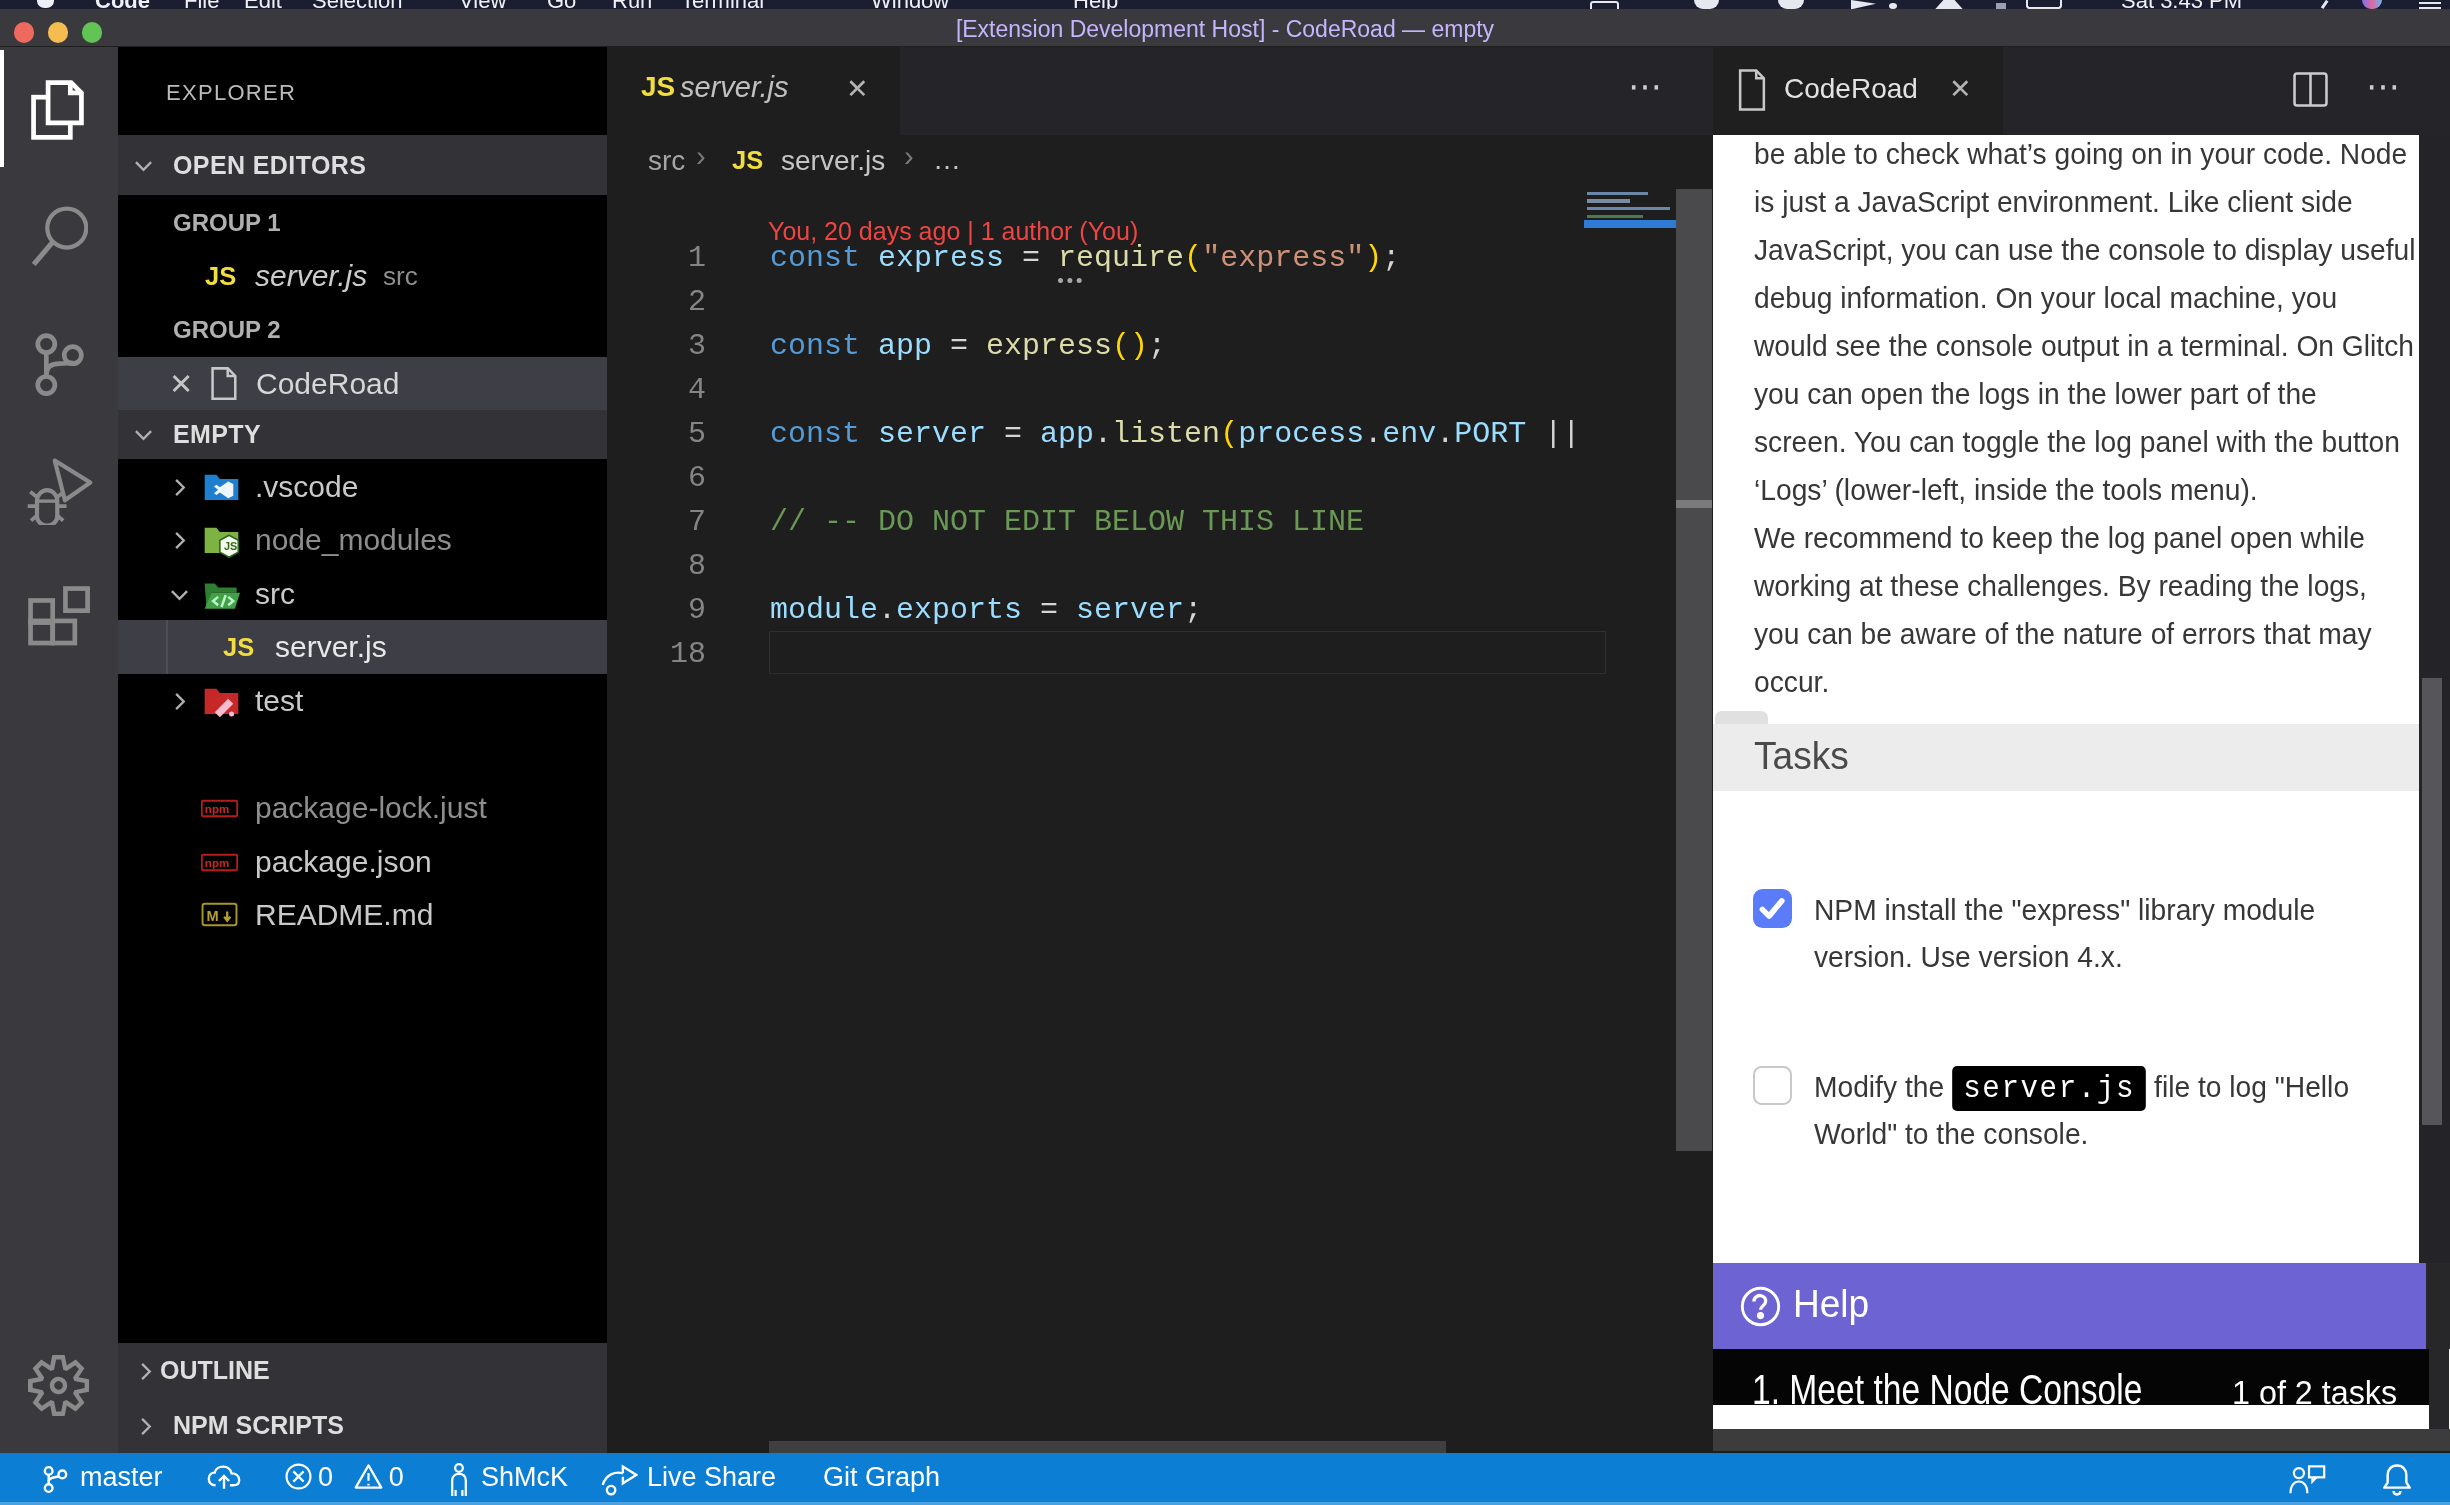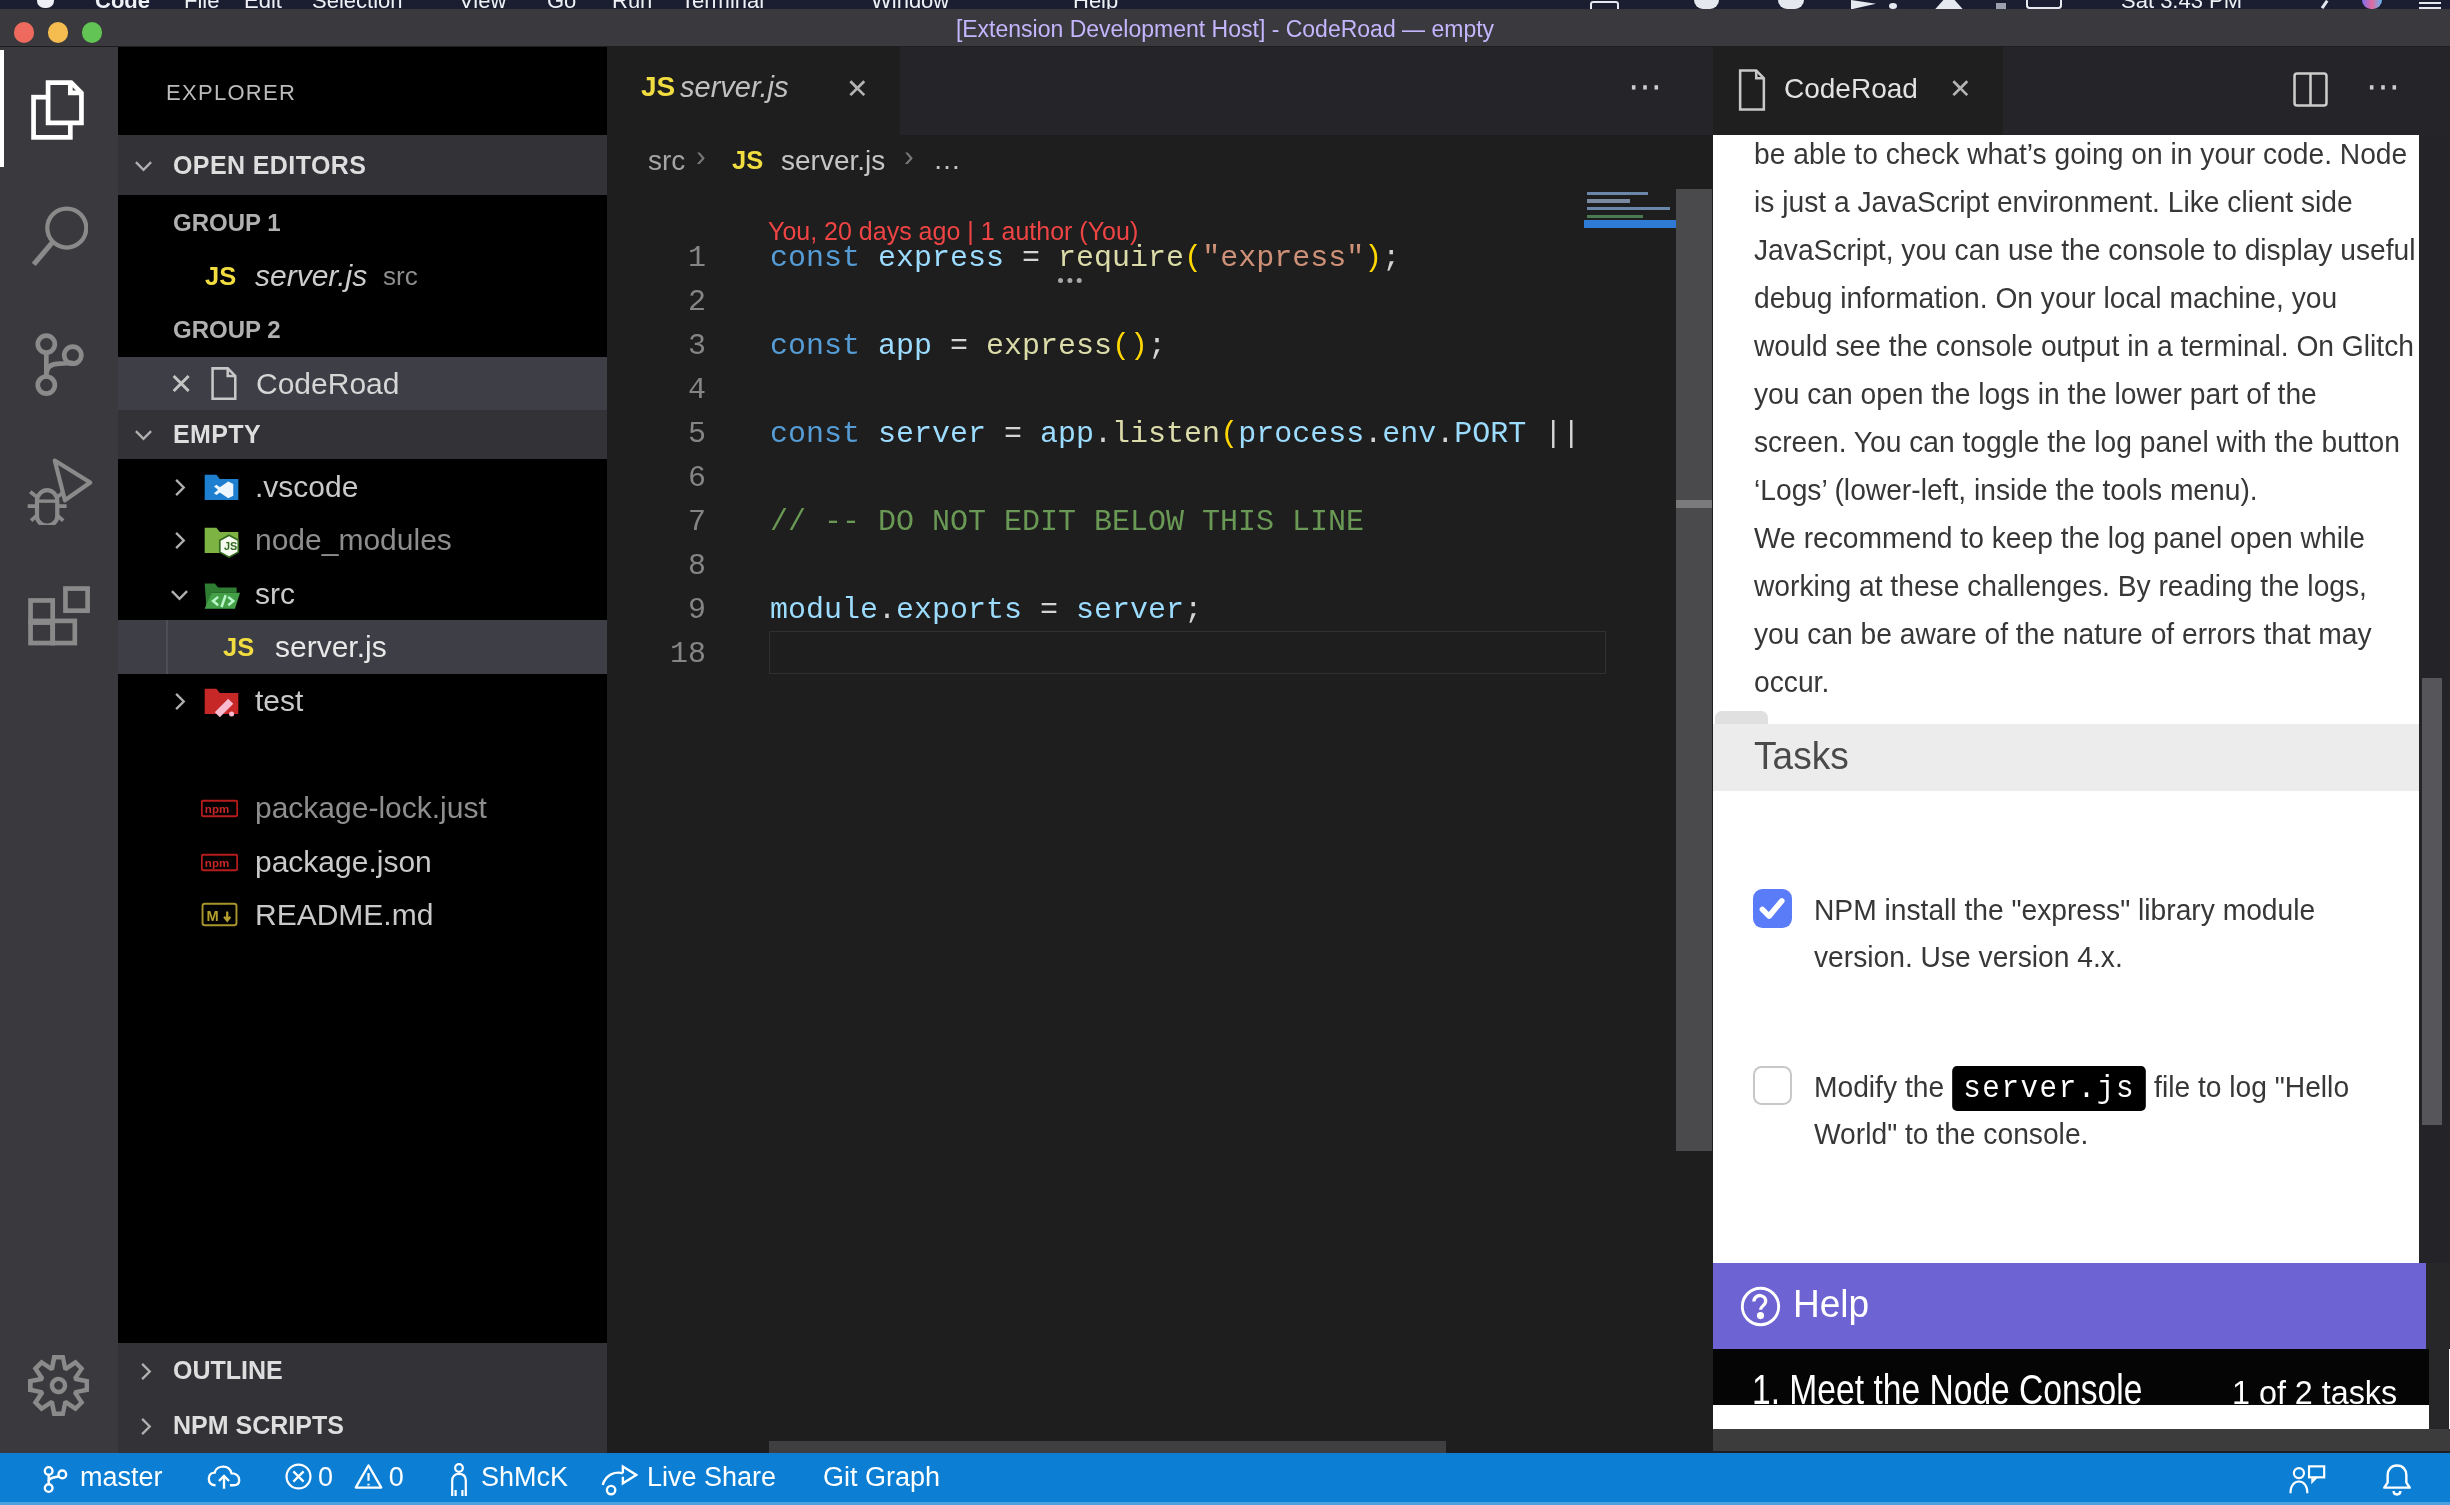--- a/index.html
+++ b/index.html
@@ -229,21 +229,21 @@
         <text x="7" y="30" font-size="19" font-weight="bold" fill="#b3a02f" font-family="Liberation Sans">M</text>
         <path d="M34 18 L34 28 M30 25 L34 30 L38 25" stroke="#b3a02f" stroke-width="3" fill="none"></path>
       </svg>
       <span style="position:absolute; left:137px;">README.md</span>
     </div>
 
     <div class="sb-hdr" style="top:1296px; height:55px; line-height:55px; background:#323237;">
       <svg style="position:absolute; left:13.6px; top:14.5px; width:27px; height:27px;" viewBox="0 0 32 32" fill="none" stroke="#b0b0b0" stroke-width="2.8">
           <path d="M12 7 L21 16 L12 25"></path>
         </svg>
-      <span style="position:absolute; left:55px;">OUTLINE</span>
+      <span style="position:absolute; left:42px;">OUTLINE</span>
     </div>
     <div class="sb-hdr" style="top:1351px; height:55px; line-height:55px; background:#323237;">
       <svg style="position:absolute; left:13.6px; top:14.5px; width:27px; height:27px;" viewBox="0 0 32 32" fill="none" stroke="#b0b0b0" stroke-width="2.8">
           <path d="M12 7 L21 16 L12 25"></path>
         </svg>
       <span style="position:absolute; left:55px;">NPM SCRIPTS</span>
     </div>
   </div>
 
   <div id="editor" class="abs">

